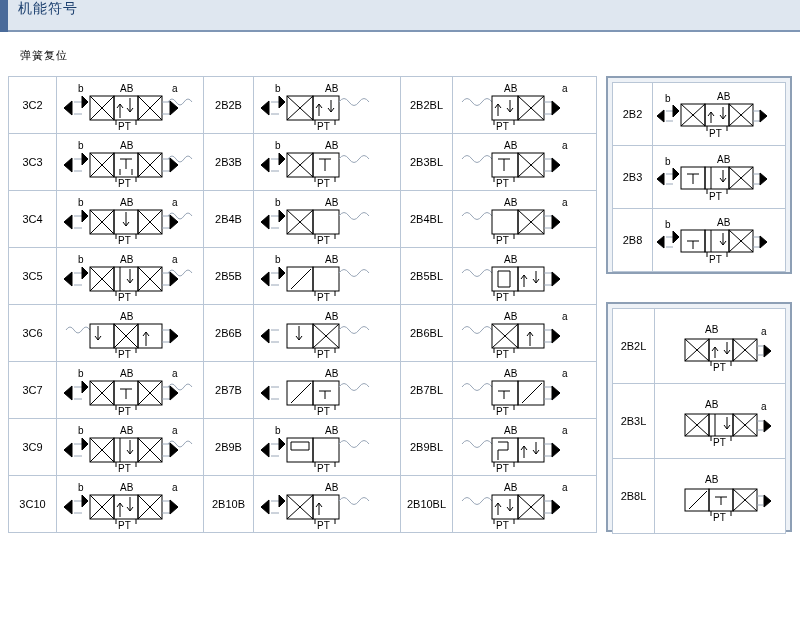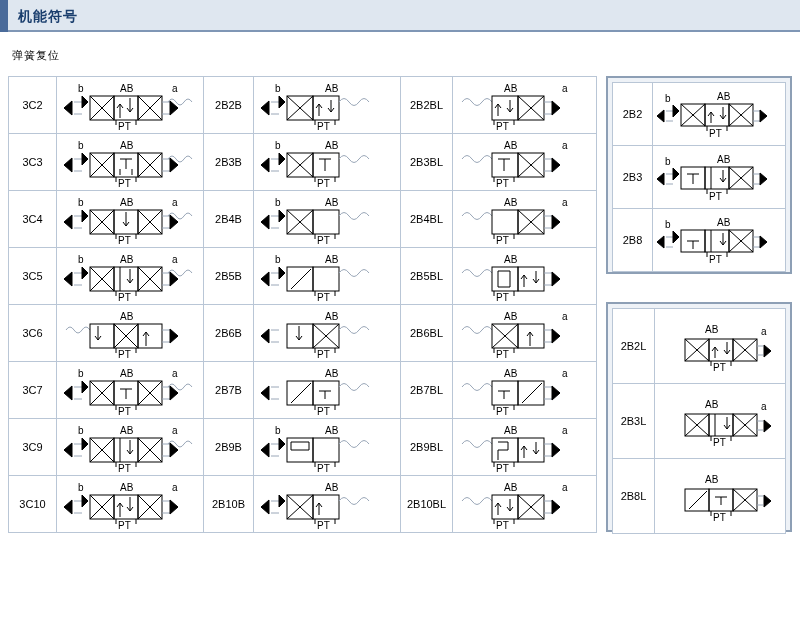--- a/index.html
+++ b/index.html
@@ -16,26 +16,26 @@
   .header-bar{
     position:absolute;left:0;top:0;width:800px;height:32px;
     background:#dfe7f0;
     border-bottom:2px solid #7f96b5;
     box-sizing:border-box;
   }
   .header-accent{
     position:absolute;left:0;top:0;width:8px;height:32px;background:#4a6b9a;
   }
   .header-title{
-    position:absolute;left:18px;top:8px;
-    font-size:14px;font-weight:bold;color:#1b3f6e;
+    position:absolute;left:18px;top:0;
+    font-size:14px;font-weight:normal;color:#1b3f6e;
     letter-spacing:1px;
   }
   .subtitle{
-    position:absolute;left:12px;top:48px;
+    position:absolute;left:20px;top:48px;
     font-size:11px;color:#000;letter-spacing:1px;
   }
   
   .grid{
     position:absolute;
     border-collapse:collapse;
     table-layout:fixed;
   }
   .grid td{
     border:1px solid #b9c6d6;

